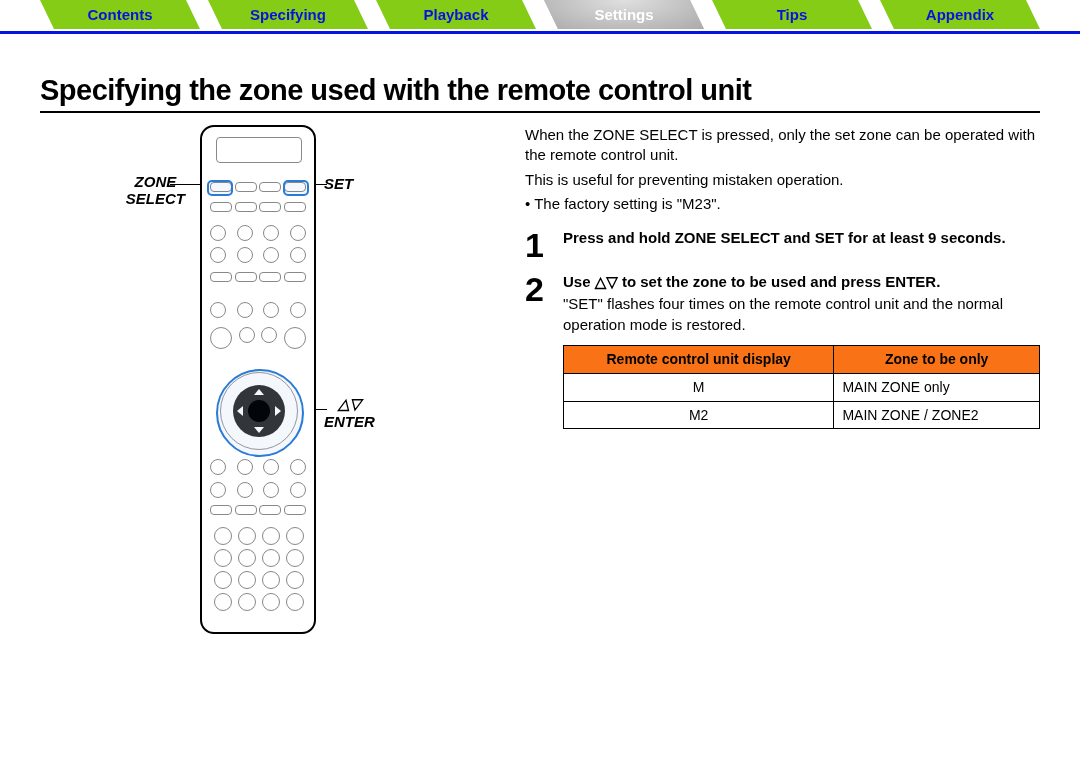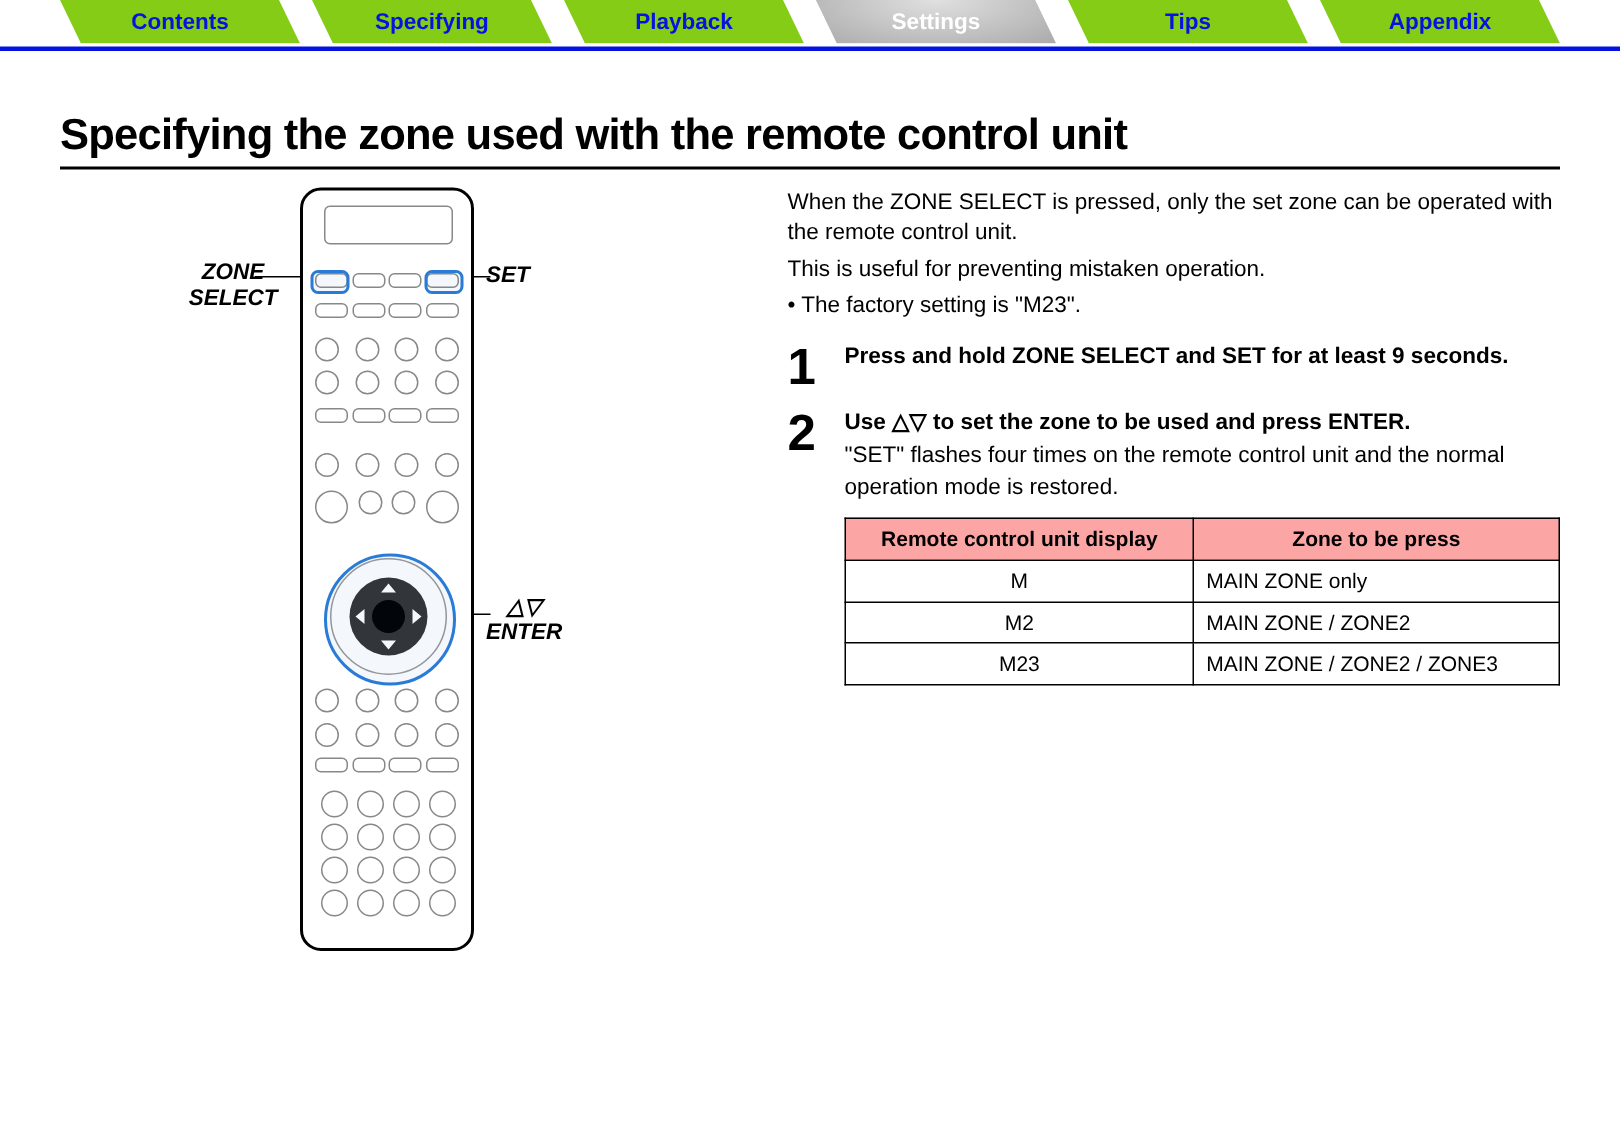--- a/index.html
+++ b/index.html
@@ -207,21 +207,21 @@
     width: 100%;
     margin-top: 10px;
     font-size: 14px;
   }
   table.zone th, table.zone td {
     border: 1px solid #000;
     padding: 4px 8px;
     text-align: left;
   }
   table.zone th {
-    background: #fca5a5;
+    background: #f97316;
     font-weight: bold;
     text-align: center;
   }
   table.zone td.center { text-align: center; }
 </style>
 </head>
 <body>
 
 <div class="tabs">
   <div class="tab"><span>Contents</span></div>
@@ -381,36 +381,32 @@
           <div class="step-body">
             <div class="title">
               <span>Use </span><span class="tri">△▽</span><span> to set the zone to be used and press ENTER.</span>
             </div>
             <div class="note">"SET" flashes four times on the remote control unit and the normal operation mode is restored.</div>
 
             <table class="zone">
               <thead>
                 <tr>
                   <th>Remote control unit display</th>
-                  <th>Zone to be press</th>
+                  <th>Zone to be only</th>
                 </tr>
               </thead>
               <tbody>
                 <tr>
                   <td class="center">M</td>
                   <td>MAIN ZONE only</td>
                 </tr>
                 <tr>
                   <td class="center">M2</td>
                   <td>MAIN ZONE / ZONE2</td>
                 </tr>
-                <tr>
-                  <td class="center">M23</td>
-                  <td>MAIN ZONE / ZONE2 / ZONE3</td>
-                </tr>
               </tbody>
             </table>
           </div>
         </div>
       </div>
     </div>
   </div>
 
 </div>
 

